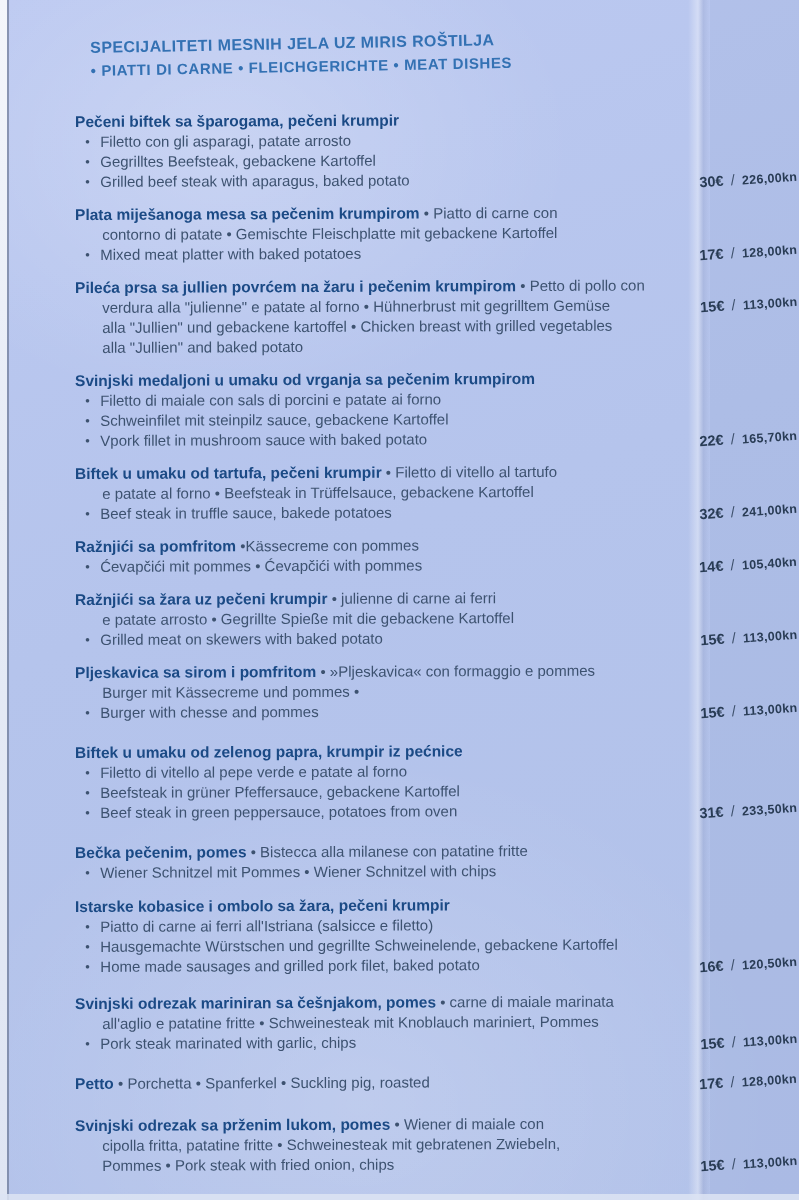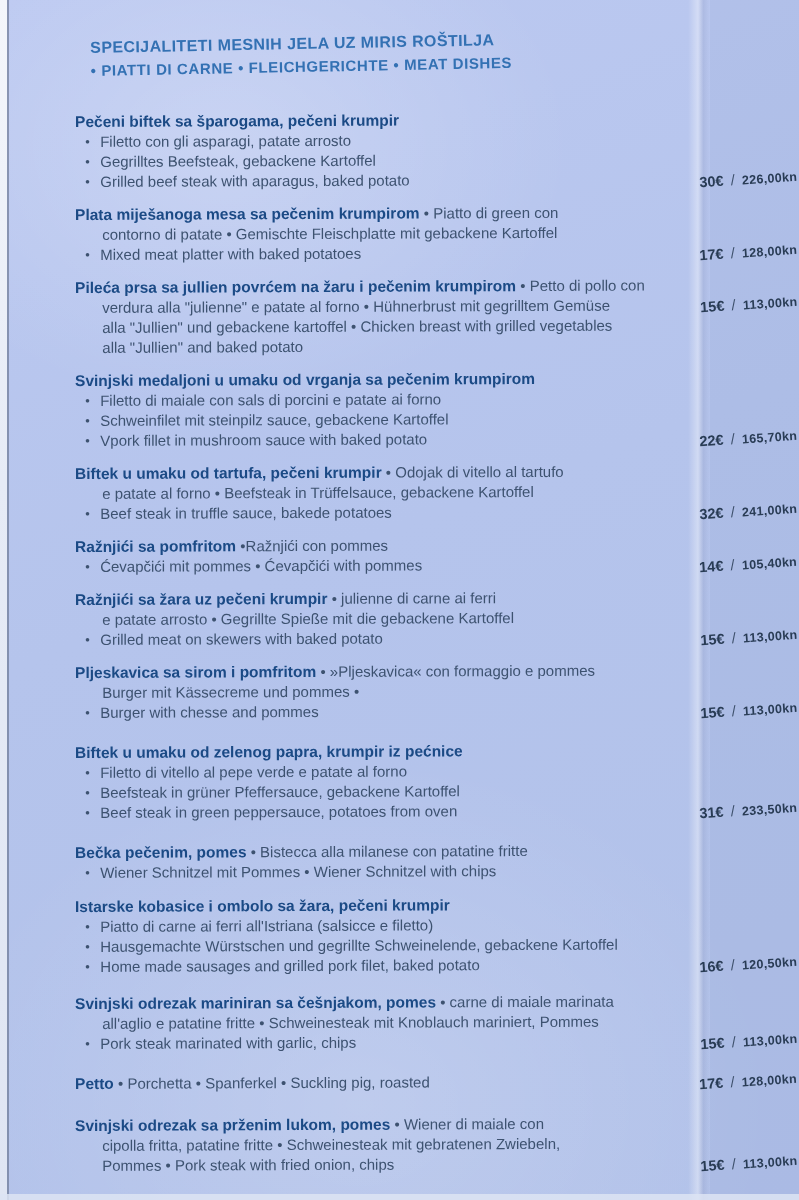--- a/index.html
+++ b/index.html
@@ -78,47 +78,47 @@
     </header>
     <main id="items">
         <div class="menu-item">
           <div class="line"><span class="seg bold">Pečeni biftek sa šparogama, pečeni krumpir</span></div>
           <div class="line bulleted"><span class="bullet">•</span><span class="seg">Filetto con gli asparagi, patate arrosto</span></div>
           <div class="line bulleted"><span class="bullet">•</span><span class="seg">Gegrilltes Beefsteak,  gebackene Kartoffel</span></div>
           <div class="line bulleted"><span class="bullet">•</span><span class="seg">Grilled beef steak with aparagus,  baked potato</span></div>
           <div class="price"><span class="price-eur">30€</span><span class="price-slash"> / </span><span class="price-kn">226,00kn</span></div>
         </div>
         <div class="menu-item">
-          <div class="line"><span class="seg bold">Plata miješanoga mesa sa pečenim krumpirom</span><span class="seg">  •  Piatto di green con</span></div>
+          <div class="line"><span class="seg bold">Plata miješanoga mesa sa pečenim krumpirom</span><span class="seg">  •  Piatto di carne con</span></div>
           <div class="line indent"><span class="seg">contorno di patate • Gemischte Fleischplatte mit gebackene Kartoffel</span></div>
           <div class="line bulleted"><span class="bullet">•</span><span class="seg">Mixed meat platter with baked potatoes</span></div>
           <div class="price"><span class="price-eur">17€</span><span class="price-slash"> / </span><span class="price-kn">128,00kn</span></div>
         </div>
         <div class="menu-item">
           <div class="line"><span class="seg bold">Pileća prsa sa jullien povrćem na žaru i pečenim krumpirom</span><span class="seg"> • Petto di pollo con</span></div>
           <div class="line indent"><span class="seg">verdura  alla "julienne" e patate al forno • Hühnerbrust mit gegrilltem Gemüse</span></div>
           <div class="line indent"><span class="seg">alla "Jullien" und gebackene  kartoffel  • Chicken breast with grilled vegetables</span></div>
           <div class="line indent"><span class="seg">alla "Jullien" and baked potato</span></div>
           <div class="price"><span class="price-eur">15€</span><span class="price-slash"> / </span><span class="price-kn">113,00kn</span></div>
         </div>
         <div class="menu-item">
           <div class="line"><span class="seg bold">Svinjski medaljoni u umaku od vrganja sa pečenim krumpirom</span></div>
           <div class="line bulleted"><span class="bullet">•</span><span class="seg">Filetto di maiale con sals di porcini e patate ai forno</span></div>
           <div class="line bulleted"><span class="bullet">•</span><span class="seg">Schweinfilet mit steinpilz sauce, gebackene Kartoffel</span></div>
           <div class="line bulleted"><span class="bullet">•</span><span class="seg">Vpork fillet in mushroom sauce with baked potato</span></div>
           <div class="price"><span class="price-eur">22€</span><span class="price-slash"> / </span><span class="price-kn">165,70kn</span></div>
         </div>
         <div class="menu-item">
-          <div class="line"><span class="seg bold">Biftek u umaku od tartufa, pečeni krumpir</span><span class="seg">  •  Odojak di vitello al tartufo</span></div>
+          <div class="line"><span class="seg bold">Biftek u umaku od tartufa, pečeni krumpir</span><span class="seg">  •  Filetto di vitello al tartufo</span></div>
           <div class="line indent"><span class="seg">e patate al forno  •  Beefsteak in Trüffelsauce, gebackene Kartoffel</span></div>
           <div class="line bulleted"><span class="bullet">•</span><span class="seg">Beef steak in truffle sauce, bakede potatoes</span></div>
           <div class="price"><span class="price-eur">32€</span><span class="price-slash"> / </span><span class="price-kn">241,00kn</span></div>
         </div>
         <div class="menu-item">
-          <div class="line"><span class="seg bold">Ražnjići sa pomfritom</span><span class="seg"> •Ražnjići con pommes</span></div>
+          <div class="line"><span class="seg bold">Ražnjići sa pomfritom</span><span class="seg"> •Kässecreme con pommes</span></div>
           <div class="line bulleted"><span class="bullet">•</span><span class="seg">Ćevapčići mit pommes  • Ćevapčići with pommes</span></div>
           <div class="price"><span class="price-eur">14€</span><span class="price-slash"> / </span><span class="price-kn">105,40kn</span></div>
         </div>
         <div class="menu-item">
           <div class="line"><span class="seg bold">Ražnjići sa žara uz pečeni krumpir</span><span class="seg">  •  julienne di carne ai ferri</span></div>
           <div class="line indent"><span class="seg">e patate arrosto   • Gegrillte Spieße mit die gebackene Kartoffel</span></div>
           <div class="line bulleted"><span class="bullet">•</span><span class="seg">Grilled meat on skewers with baked potato</span></div>
           <div class="price"><span class="price-eur">15€</span><span class="price-slash"> / </span><span class="price-kn">113,00kn</span></div>
         </div>
         <div class="menu-item">

